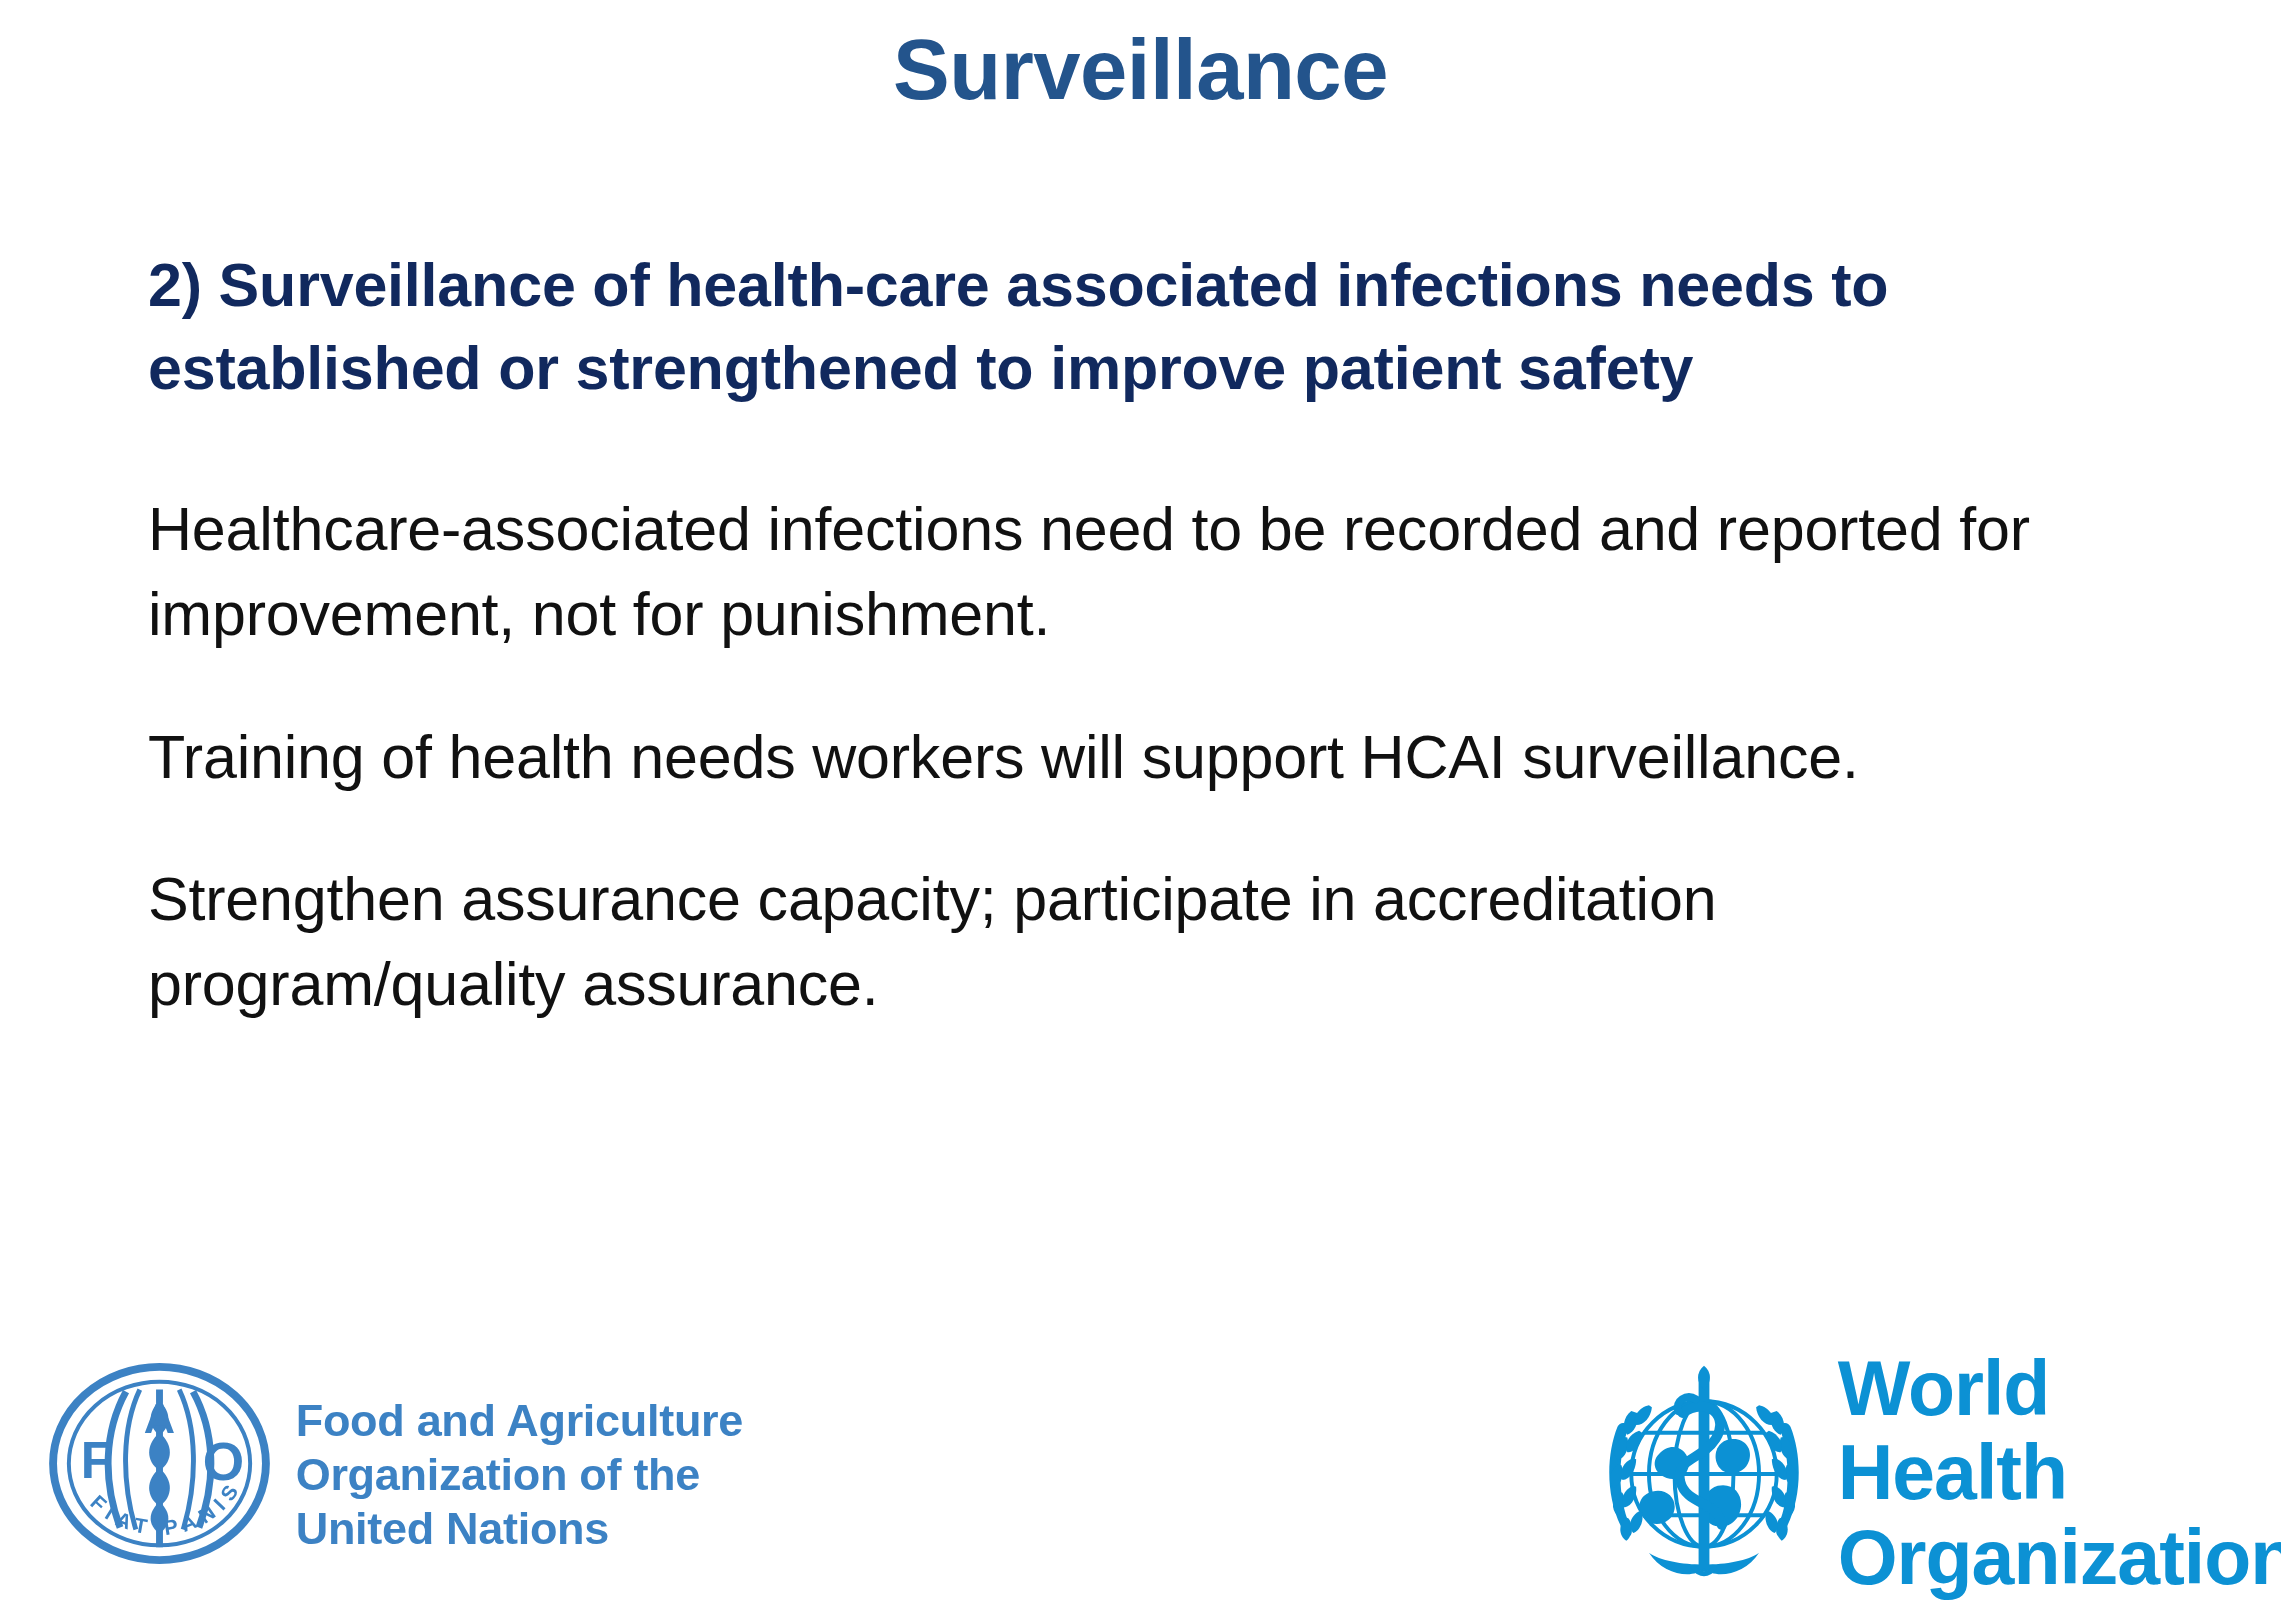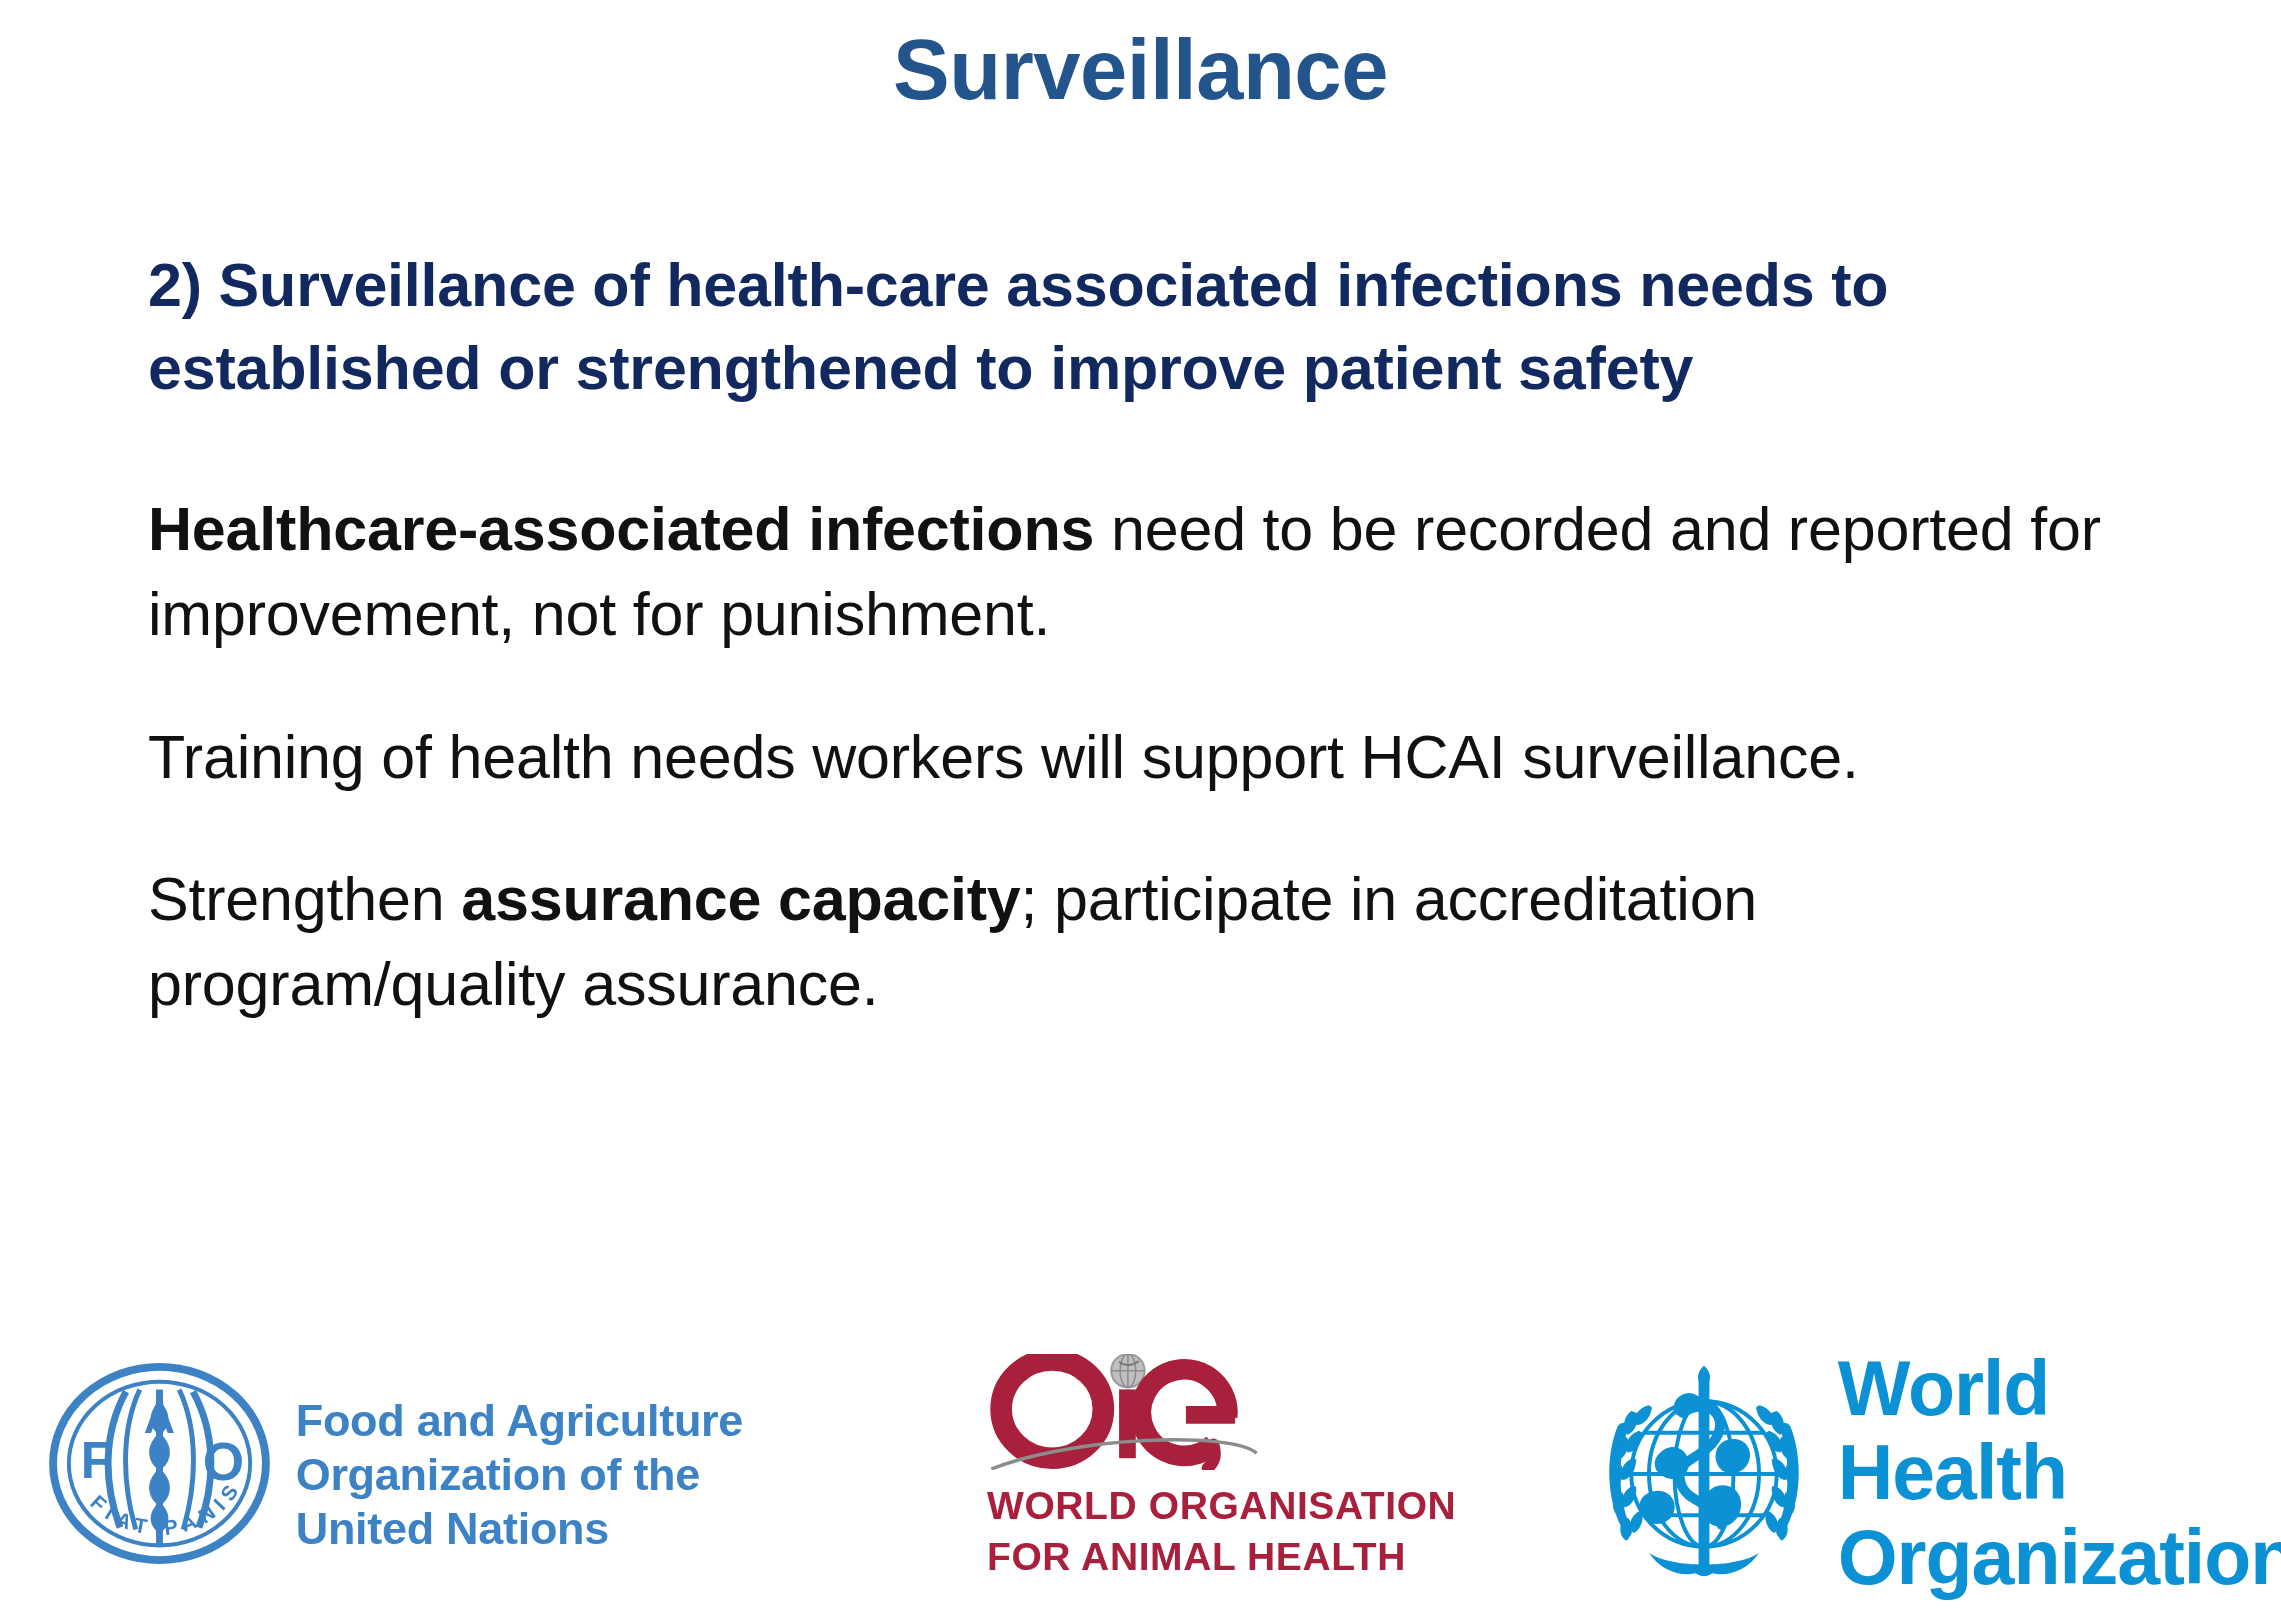--- a/index.html
+++ b/index.html
@@ -46,21 +46,21 @@
   }
   .para:last-child { margin-bottom: 0; }
 
   .para.headline {
     color: #11295E;
     font-weight: bold;
     margin-bottom: 77px;
     line-height: 1.36;
   }
 
-  .para b { font-weight: bold; }
+  .para b { font-weight: normal; }
 
   
   .logo-strip {
     position: absolute;
     left: 0;
     top: 1332px;
     width: 2281px;
     height: 290px;
   }
 
@@ -159,42 +159,20 @@
       </defs>
       <text font-family="Liberation Sans, sans-serif" font-size="21" font-weight="bold" fill="#3C82C4" letter-spacing="7">
         <textPath href="#faoArc" startOffset="13%">FIAT   PANIS</textPath>
       </text>
     </svg>
     <div class="fao-text">Food and Agriculture
 Organization of the
 United Nations</div>
   </div>
 
-  <div class="logo logo-oie">
-    <svg class="oie-mark" viewBox="0 0 400 118">
-
-      <ellipse cx="68" cy="56" rx="52" ry="50" fill="none" stroke="#A8203C" stroke-width="22"></ellipse>
-
-      <rect x="136" y="36" width="17" height="70" fill="#A8203C"></rect>
-
-      <circle cx="145" cy="17" r="17" fill="#BFBFBF"></circle>
-      <circle cx="145" cy="17" r="17" fill="none" stroke="#9A9A9A" stroke-width="2"></circle>
-      <path d="M128 17 L162 17 M145 0 L145 34" stroke="#8C8C8C" stroke-width="1.6" fill="none"></path>
-      <ellipse cx="145" cy="17" rx="8" ry="17" fill="none" stroke="#8C8C8C" stroke-width="1.6"></ellipse>
-      <path d="M136 8 c6 5 14 4 20 -1" stroke="#7A7A7A" stroke-width="2" fill="none"></path>
-
-      <path d="M246 64 A44 44 0 1 0 232 92" fill="none" stroke="#A8203C" stroke-width="21"></path>
-      <path d="M204 62 L254 62" stroke="#A8203C" stroke-width="18"></path>
-      <path d="M232 92 c3 10 2 18 -6 24" stroke="#A8203C" stroke-width="12" fill="none" stroke-linecap="round"></path>
-
-      <path d="M6 117 C90 84 250 78 276 101" fill="none" stroke="#8C8C8C" stroke-width="3.5"></path>
-    </svg>
-    <div class="oie-text">WORLD ORGANISATION
-FOR ANIMAL HEALTH</div>
-  </div>
 
   <div class="logo logo-who">
     <svg class="who-mark" viewBox="0 0 236 238">
       <g fill="none" stroke="#0C91D4" stroke-width="4">
 
         <circle cx="118" cy="120" r="74"></circle>
         <ellipse cx="118" cy="120" rx="30" ry="74"></ellipse>
         <ellipse cx="118" cy="120" rx="56" ry="74"></ellipse>
         <path d="M44 120 L192 120"></path>
         <path d="M56 78 L180 78"></path>

